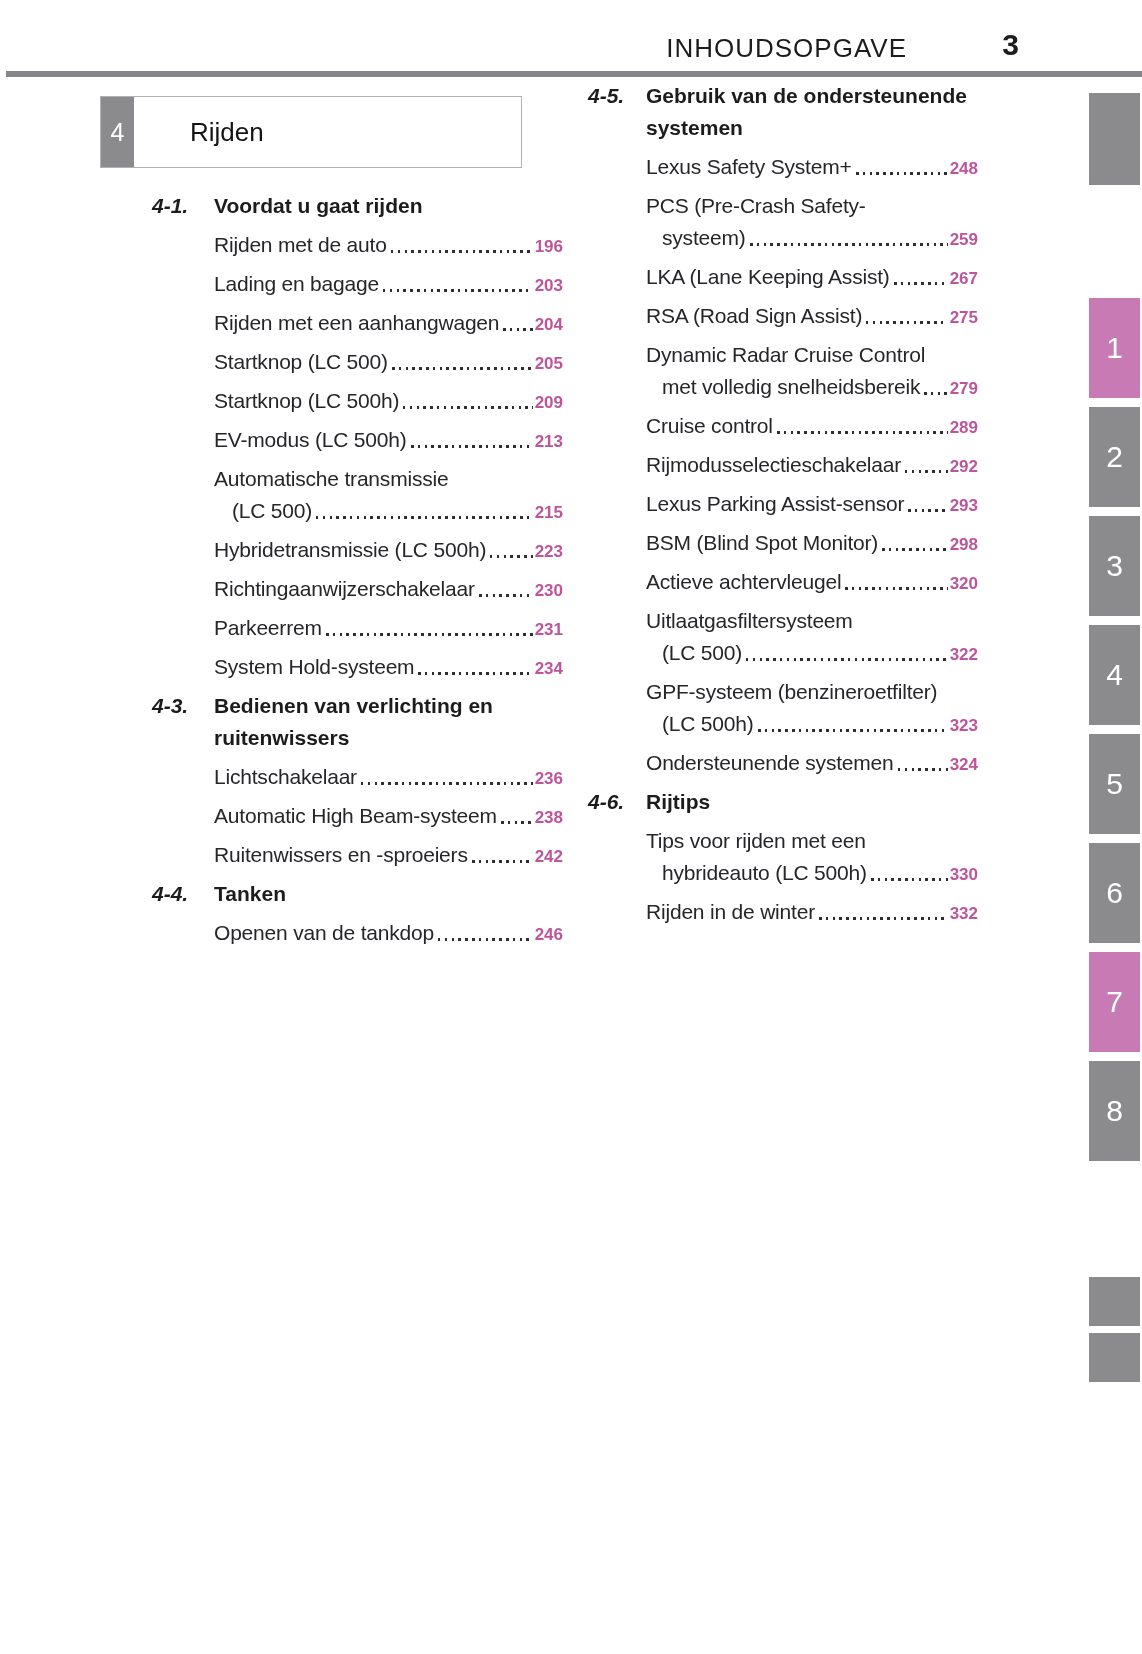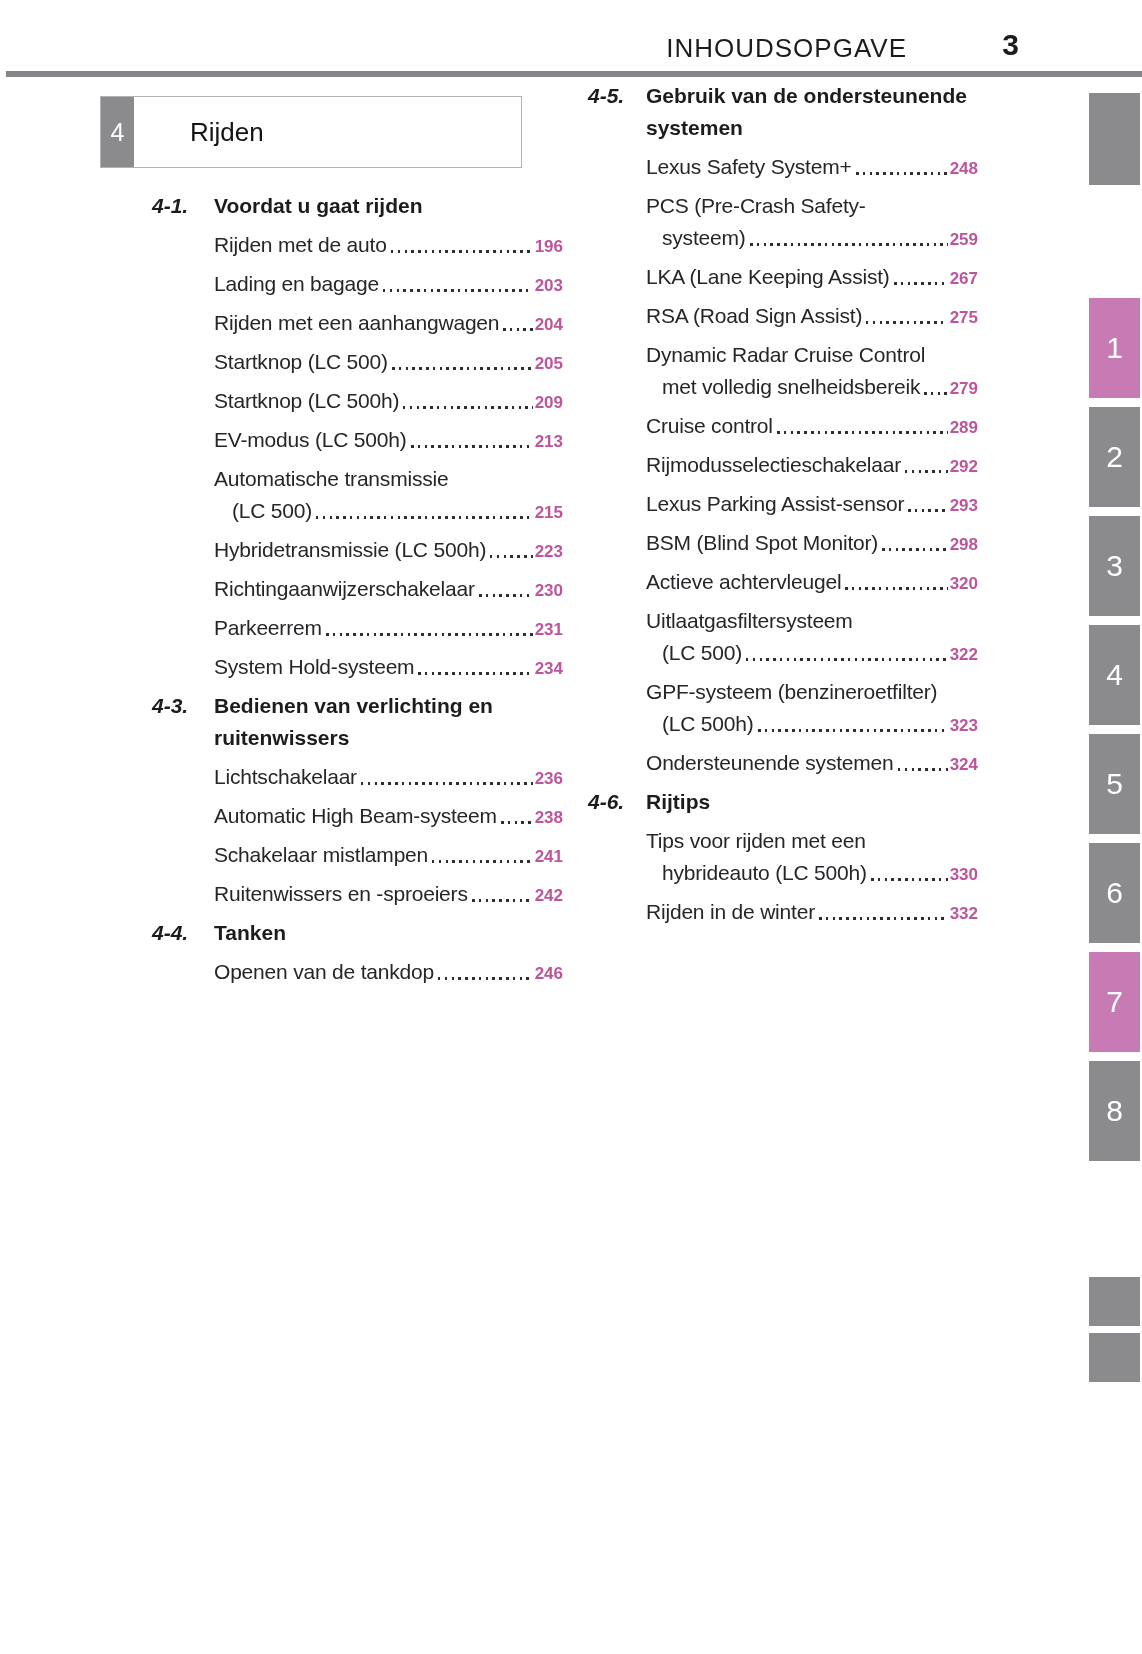--- a/index.html
+++ b/index.html
@@ -171,27 +171,20 @@
         </div>
         <div class="entry">
           <div class="row">
             <span class="t">Automatic High Beam-systeem</span>
             <span class="leader"></span>
             <span class="pg">238</span>
           </div>
         </div>
         <div class="entry">
           <div class="row">
-            <span class="t">Schakelaar mistlampen</span>
-            <span class="leader"></span>
-            <span class="pg">241</span>
-          </div>
-        </div>
-        <div class="entry">
-          <div class="row">
             <span class="t">Ruitenwissers en -sproeiers</span>
             <span class="leader"></span>
             <span class="pg">242</span>
           </div>
         </div>
       </div>
       <div class="toc-section">
         <div class="row sec-row">
           <span class="sec-num">4-4.</span>
           <span class="sec-title">Tanken</span>

